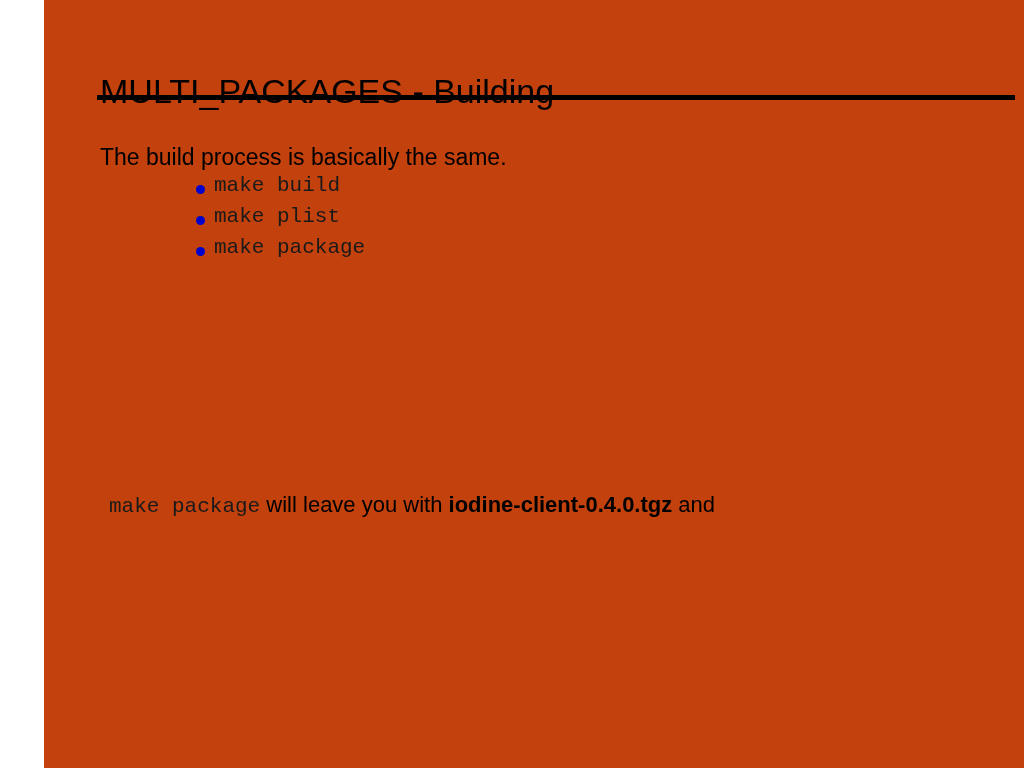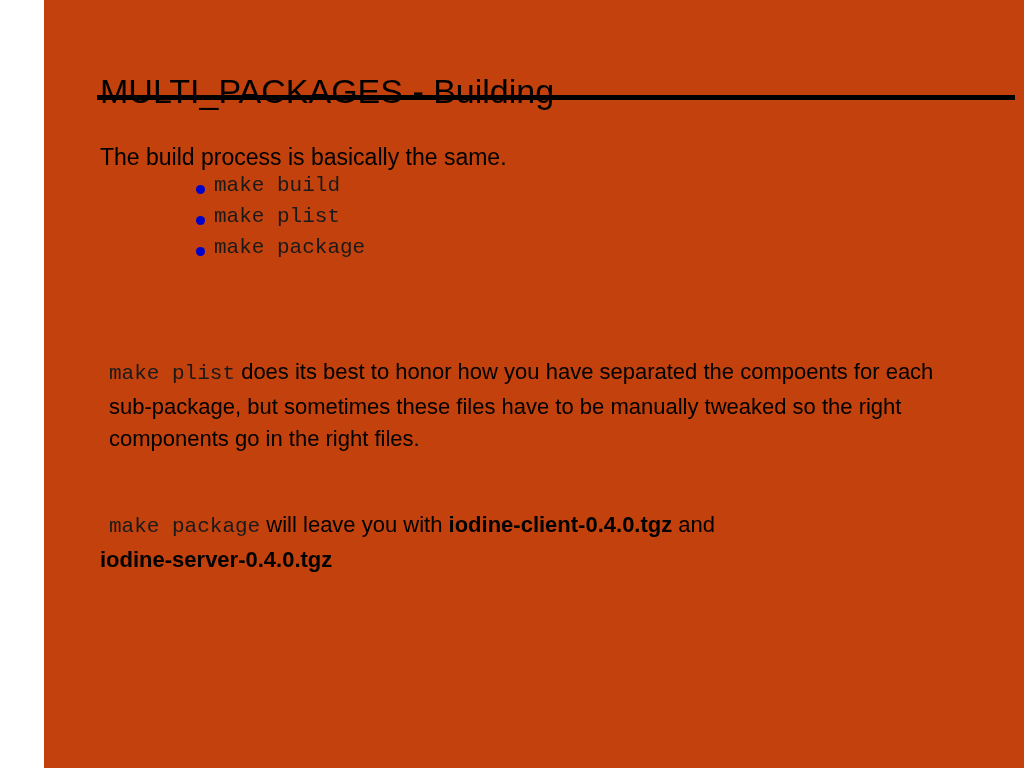--- a/index.html
+++ b/index.html
@@ -98,21 +98,21 @@
   
   .para {
     position: absolute;
     left: 65px;
     width: 860px;
     font-size: 22px;
     line-height: 32.5px;
     color: #000000;
   }
   .para-plist { top: 334px; }
-  .para-package { top: 487px; }
+  .para-package { top: 467px; }
 
   .mono {
     font-family: "Liberation Mono", "DejaVu Sans Mono", monospace;
     font-size: 21px;
     color: #1a1a1a;
   }
   .bold {
     font-weight: bold;
   }
   .para-package .wrap-bold {
@@ -142,18 +142,17 @@
       <li class="bullet-item">
         <span class="bullet-dot"></span>
         <span class="bullet-text">make plist</span>
       </li>
       <li class="bullet-item">
         <span class="bullet-dot"></span>
         <span class="bullet-text">make package</span>
       </li>
     </ul>
 
-    <p class="para para-plist"><span class="mono">make plist</span><span> does its best to honor how you have separated the compoents for each sub-package, but sometimes these files have to be manually tweaked so the right components go in the right files.</span></p>
 
-    <p class="para para-package"><span class="mono">make package</span><span> will leave you with </span><span class="bold">iodine-client-0.4.0.tgz</span><span> and</span><span class="wrap-bold">iodine-server-0.4.0.tgz</span></p>
+    <p class="para para-package"><span class="mono">make package</span><span> will leave you with </span><span class="bold">iodine-client-0.4.0.tgz</span><span> and</span></p>
 
   </div>
 </div>
 
 </body></html>

